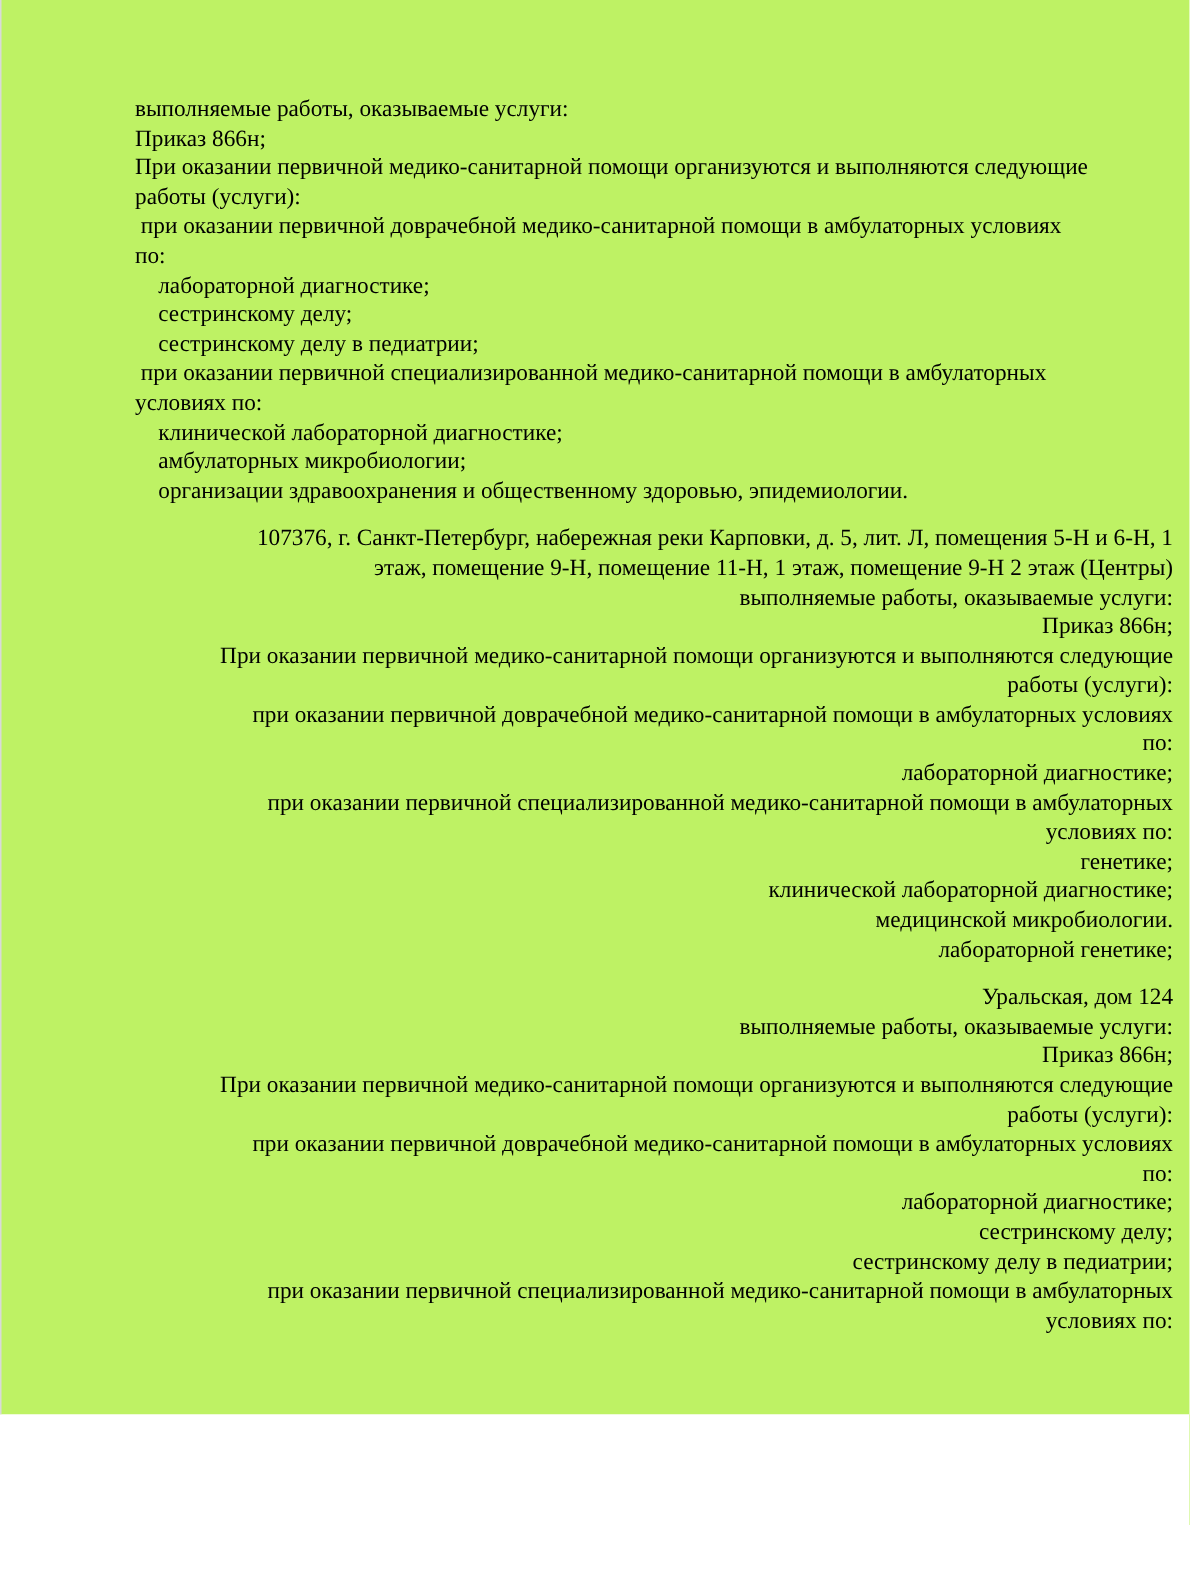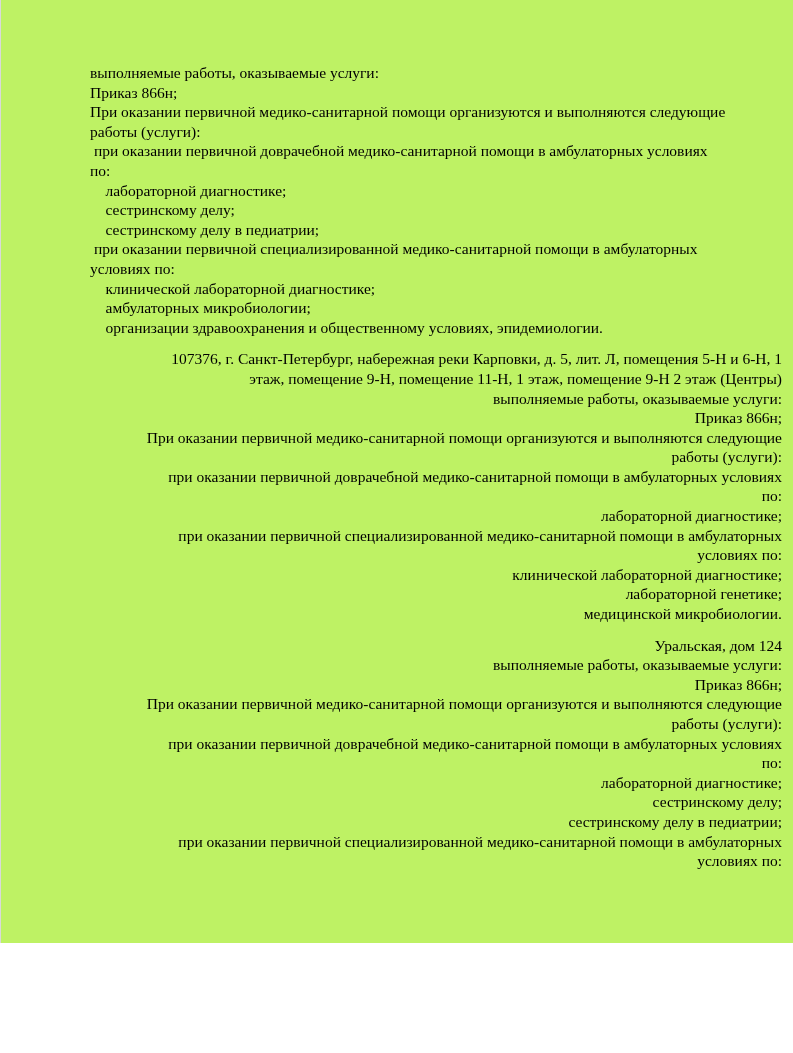--- a/index.html
+++ b/index.html
@@ -53,38 +53,39 @@
       <p>работы (услуги):</p>
       <p> при оказании первичной доврачебной медико-санитарной помощи в амбулаторных условиях</p>
       <p>по:</p>
       <p>    лабораторной диагностике;</p>
       <p>    сестринскому делу;</p>
       <p>    сестринскому делу в педиатрии;</p>
       <p> при оказании первичной специализированной медико-санитарной помощи в амбулаторных</p>
       <p>условиях по:</p>
       <p>    клинической лабораторной диагностике;</p>
       <p>    амбулаторных микробиологии;</p>
-      <p>    организации здравоохранения и общественному условиях, эпидемиологии.</p>
+      <p>    организации здравоохранения и общественному здоровью, эпидемиологии.</p>
     </div>
 
     <div class="section">
       <p>107376, г. Санкт-Петербург, набережная реки Карповки, д. 5, лит. Л, помещения 5-Н и 6-Н, 1</p>
       <p>этаж, помещение 9-Н, помещение 11-Н, 1 этаж, помещение 9-Н 2 этаж (Центры)</p>
       <p>выполняемые работы, оказываемые услуги:</p>
       <p>Приказ 866н;</p>
       <p>При оказании первичной медико-санитарной помощи организуются и выполняются следующие</p>
       <p>работы (услуги):</p>
       <p> при оказании первичной доврачебной медико-санитарной помощи в амбулаторных условиях</p>
       <p>по:</p>
       <p>    лабораторной диагностике;</p>
       <p> при оказании первичной специализированной медико-санитарной помощи в амбулаторных</p>
       <p>условиях по:</p>
+      <p>    генетике;</p>
       <p>    клинической лабораторной диагностике;</p>
+      <p>    медицинской микробиологии.</p>
       <p>    лабораторной генетике;</p>
-      <p>    медицинской микробиологии.</p>
     </div>
 
     <div class="section">
       <p>Уральская, дом 124</p>
       <p>выполняемые работы, оказываемые услуги:</p>
       <p>Приказ 866н;</p>
       <p>При оказании первичной медико-санитарной помощи организуются и выполняются следующие</p>
       <p>работы (услуги):</p>
       <p> при оказании первичной доврачебной медико-санитарной помощи в амбулаторных условиях</p>
       <p>по:</p>

